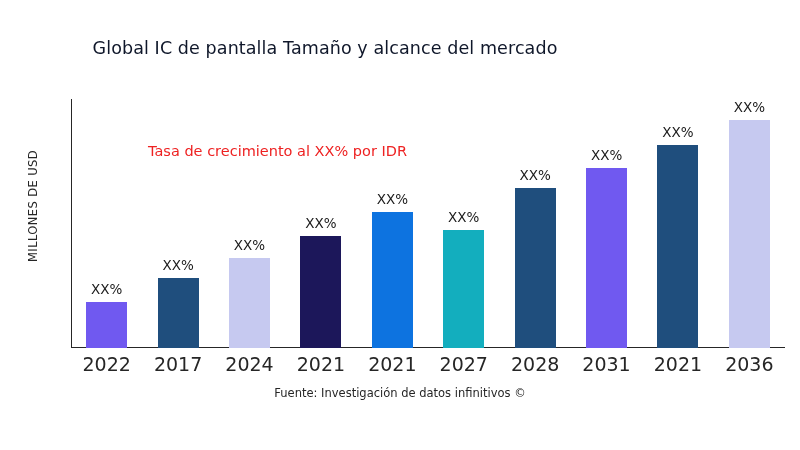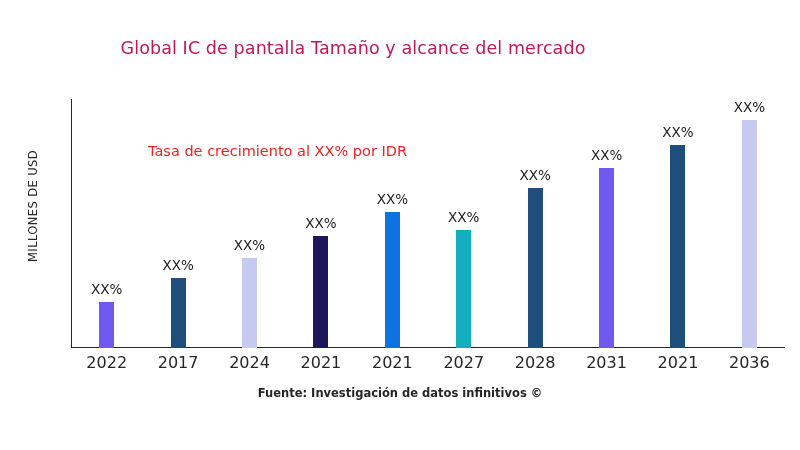--- a/index.html
+++ b/index.html
@@ -25,24 +25,23 @@
 
   
   .chart-title {
     position: absolute;
     left: 0;
     top: 38px;
     width: 650px;
     text-align: center;
     font-size: 17.5px;
     font-weight: 400;
-    color: #be185d;
+    color: #0f172a;
     letter-spacing: 0.1px;
     white-space: nowrap;
-    padding-left: 28px;
   }
 
   
   .ylabel-wrap {
     position: absolute;
     left: 22px;
     top: 86px;
     width: 22px;
     height: 240px;
   }
@@ -95,21 +94,21 @@
   }
   .bar-slot {
     flex: 1 1 0;
     height: 100%;
     position: relative;
     display: flex;
     align-items: flex-end;
     justify-content: center;
   }
   .bar {
-    width: 15px;
+    width: 41px;
     position: relative;
     margin-top: 23px;
   }
   .bar-label {
     position: absolute;
     left: 50%;
     transform: translateX(-50%);
     bottom: 100%;
     margin-bottom: 5px;
     font-size: 13.5px;
@@ -131,34 +130,33 @@
   .xticks {
     position: absolute;
     left: 71px;
     top: 353px;
     width: 714px;
     display: flex;
   }
   .xtick {
     flex: 1 1 0;
     text-align: center;
-    font-size: 16px;
+    font-size: 19px;
     color: #262626;
   }
 
   
   .footer-source {
     position: absolute;
     left: 0;
     top: 386px;
     width: 800px;
     text-align: center;
     font-size: 11.5px;
     color: #262626;
-    font-weight: bold;
   }
 </style>
 </head>
 <body>
 
 <div id="chart-root">
 
   <div class="chart-title">Global IC de pantalla Tamaño y alcance del mercado</div>
 
   <div class="ylabel-wrap">

